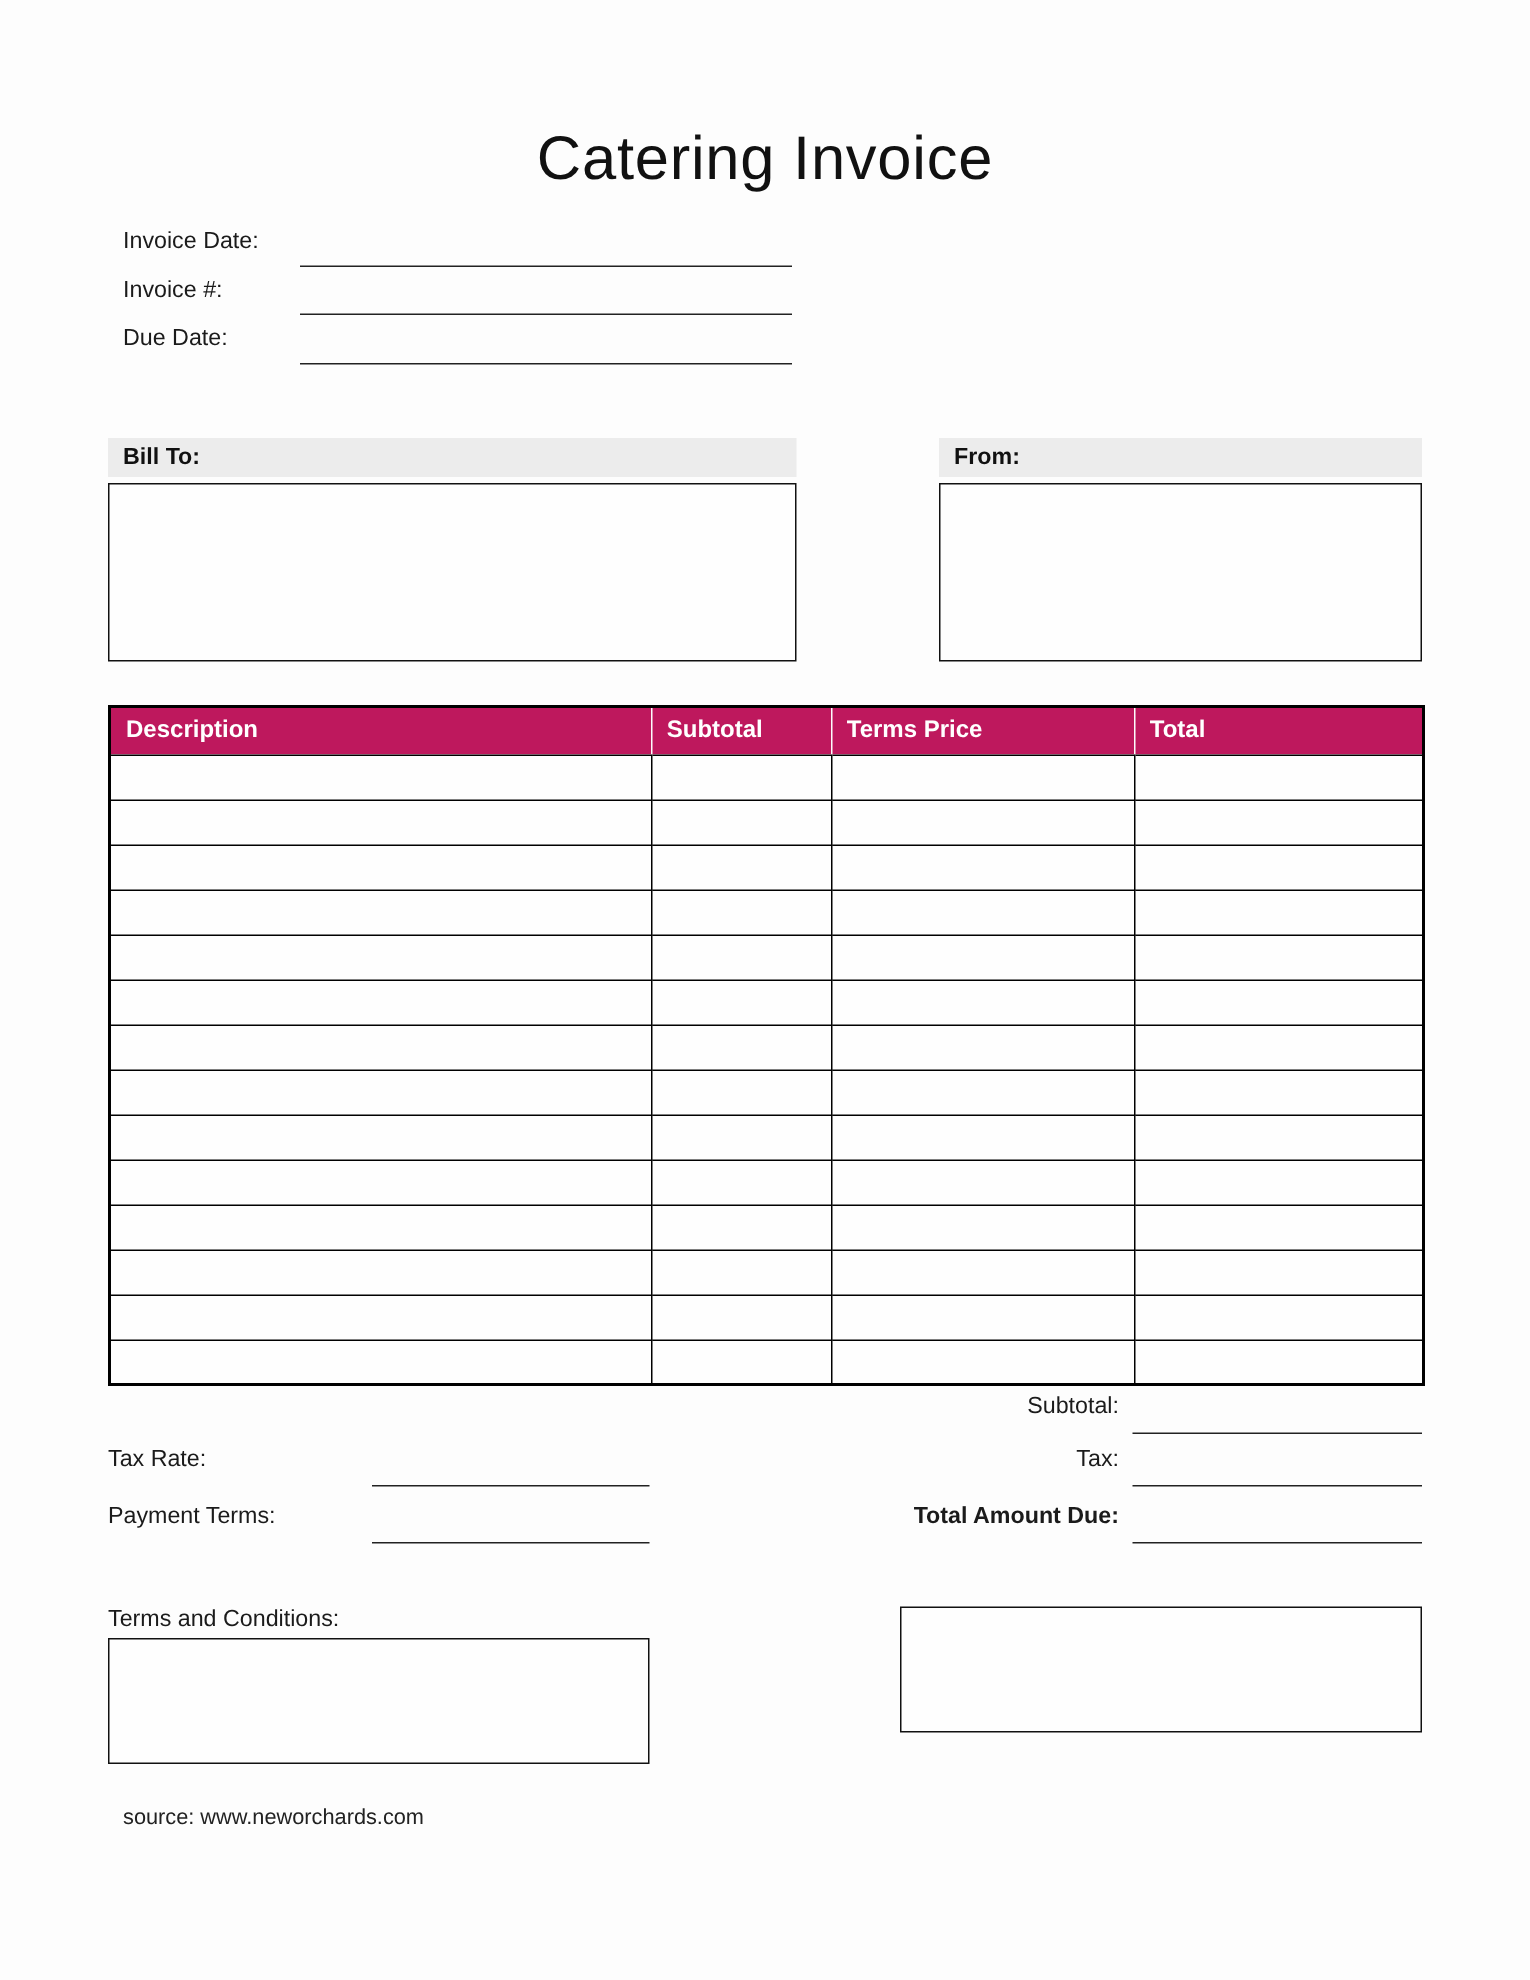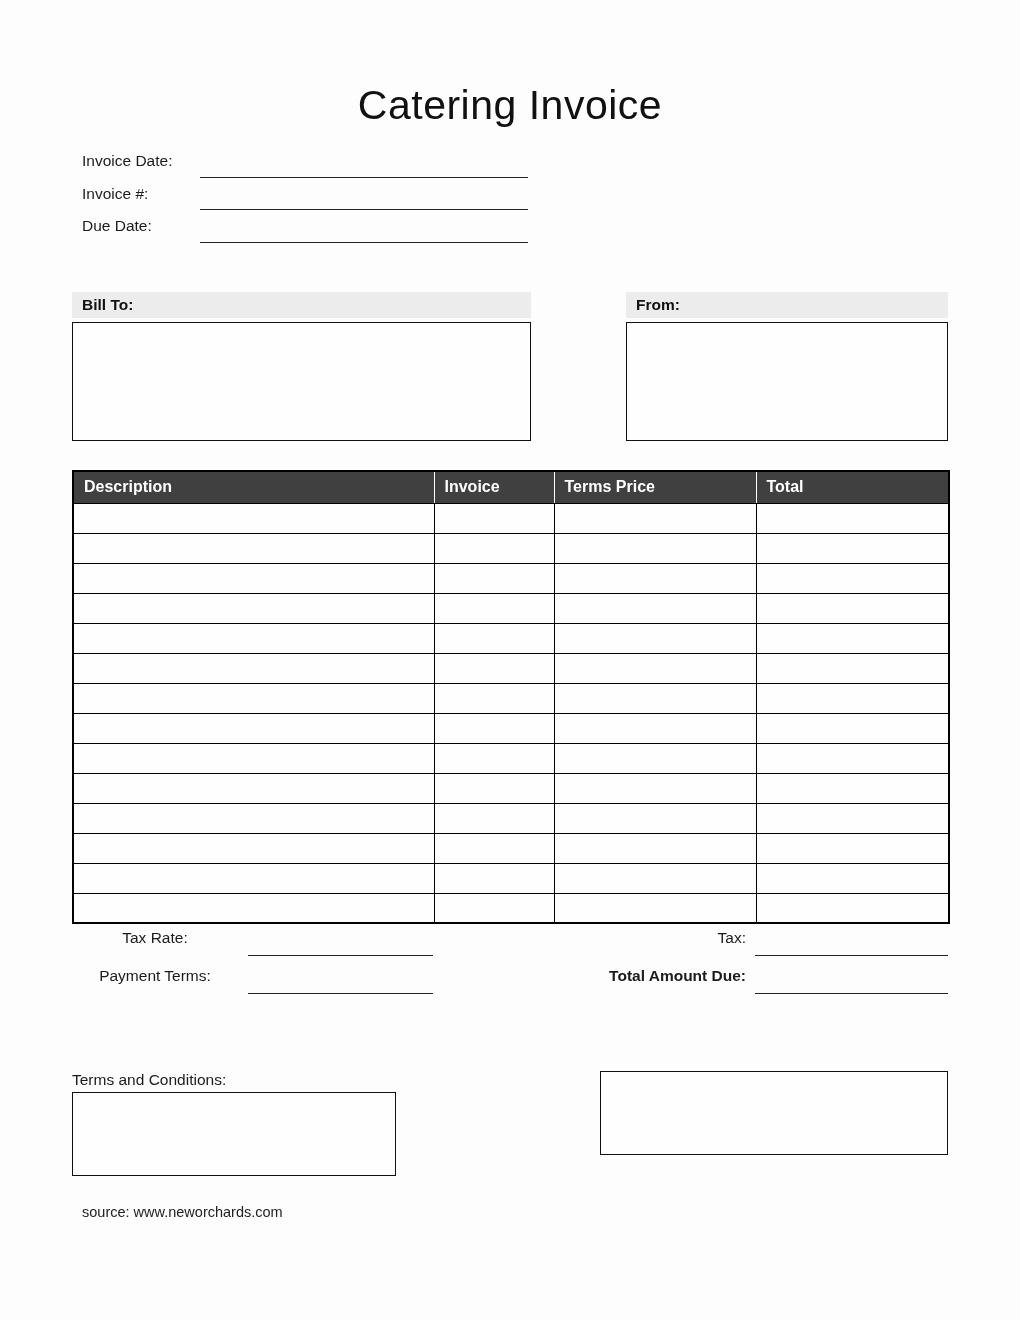--- a/index.html
+++ b/index.html
@@ -38,48 +38,48 @@
   }
   .party-box { margin-top:4px; height:119px; border:1.5px solid #111; background:#fefefe; }
 
   
   .items {
     position:absolute; top:470px; left:72px; width:876px;
     border-collapse:collapse; table-layout:fixed;
     border:2px solid #000;
   }
   .items th {
-    background:#404040; color:#fff;
+    background:#be185d; color:#fff;
     font-size:16px; font-weight:700; text-align:left;
     height:32px; padding:0 0 0 10px;
     border-left:1px solid #fdfdfd;
     border-bottom:1.5px solid #000;
   }
   .items th:first-child { border-left:none; }
   .items td {
     height:30px; background:#fefefe;
     border:1.5px solid #000;
   }
 
   
   .totals { position:absolute; top:921px; left:72px; width:876px; }
   .t-row { display:flex; align-items:flex-end; height:35px; }
   .t-row.r3 { height:38px; }
-  .t-label-left  { width:166px; text-align:center; font-size:15.5px; padding-bottom:9px; }
+  .t-label-left  { width:166px; text-align:left; font-size:15.5px; padding-bottom:9px; }
   .t-gap-left    { width:10px; }
   .t-line-left   { width:185px; border-bottom:1.4px solid #222; height:1px; }
   .t-label-right { width:313px; text-align:right; font-size:15.5px; padding-bottom:9px; }
   .t-gap-right   { width:9px; }
   .t-line-right  { width:193px; border-bottom:1.4px solid #222; height:1px; }
   .t-line.hidden { visibility:hidden; }
   .bold { font-weight:700; }
 
   
   .footer-boxes { position:absolute; top:1071px; left:72px; width:876px; display:flex; justify-content:space-between; }
-  .fb-left  { width:324px; }
+  .fb-left  { width:361px; }
   .fb-right { width:348px; }
   .fb-label { font-size:15.5px; line-height:17px; margin-bottom:4px; }
   .fb-right .fb-label { padding-left:10px; }
   .fb-box { border:1.3px solid #111; height:84px; background:#fefefe; }
 
   
   .source { position:absolute; top:1204px; left:82px; font-size:14.5px; color:#222; }
 </style>
 </head>
 <body>
@@ -117,21 +117,21 @@
   <table class="items">
     <colgroup>
       <col style="width:361px">
       <col style="width:120px">
       <col style="width:202px">
       <col style="width:193px">
     </colgroup>
     <thead>
       <tr>
         <th>Description</th>
-        <th>Invoice</th>
+        <th>Subtotal</th>
         <th>Terms Price</th>
         <th>Total</th>
       </tr>
     </thead>
     <tbody id="items-body">
         <tr>
           <td></td>
           <td></td>
           <td></td>
           <td></td>
@@ -211,20 +211,28 @@
         <tr>
           <td></td>
           <td></td>
           <td></td>
           <td></td>
         </tr>
       </tbody>
   </table>
 
   <div class="totals">
+    <div class="t-row r1">
+      <span class="t-label-left"></span>
+      <span class="t-gap-left"></span>
+      <span class="t-line-left t-line hidden"></span>
+      <span class="t-label-right">Subtotal:</span>
+      <span class="t-gap-right"></span>
+      <span class="t-line-right"></span>
+    </div>
     <div class="t-row r2">
       <span class="t-label-left">Tax Rate:</span>
       <span class="t-gap-left"></span>
       <span class="t-line-left"></span>
       <span class="t-label-right">Tax:</span>
       <span class="t-gap-right"></span>
       <span class="t-line-right"></span>
     </div>
     <div class="t-row r3">
       <span class="t-label-left">Payment Terms:</span>

